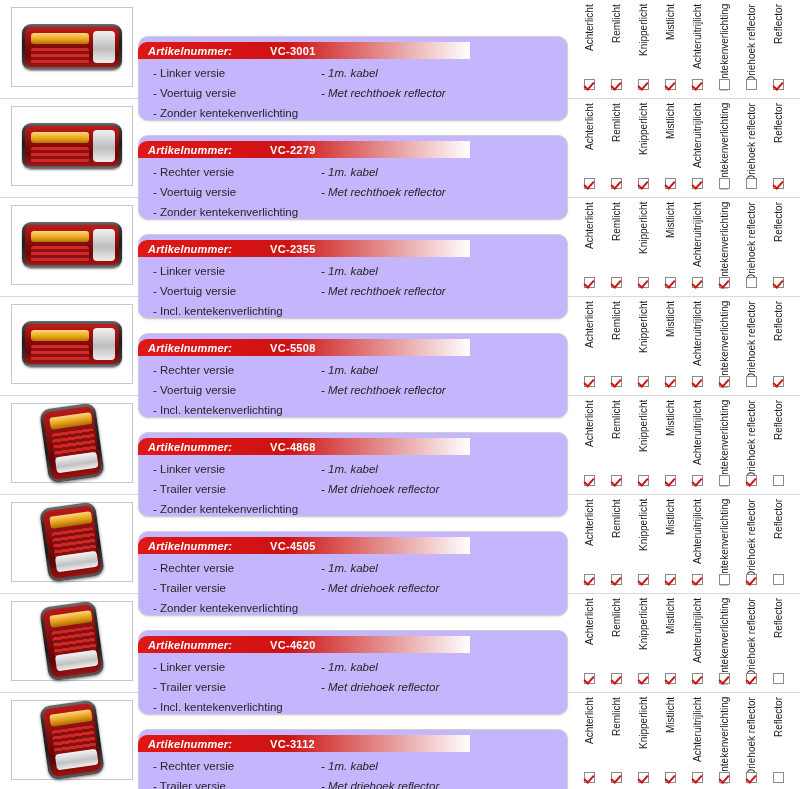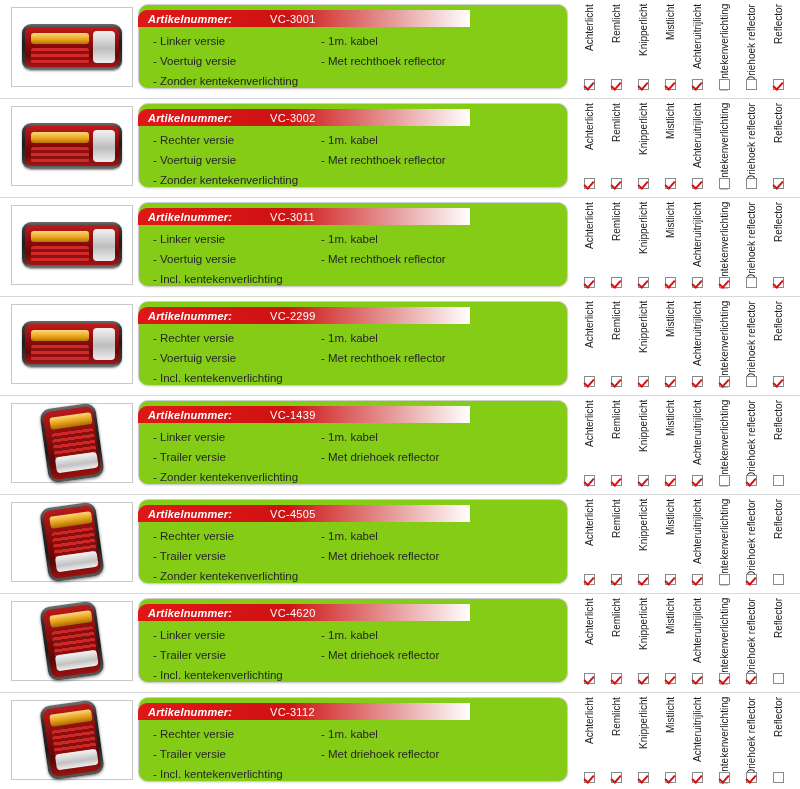--- a/index.html
+++ b/index.html
@@ -101,55 +101,56 @@
     width:430px;
     min-width:430px;
     padding-top:4px;
     box-sizing:border-box;
   }
   .panel{
     position:relative;
     height:85px;
     border:1px solid #cfcfcf;
     border-radius:10px;
-    background:#84cc16;
+    background:#c4b5fd;
     box-sizing:border-box;
     box-shadow:0 1px 2px rgba(0,0,0,.10);
+    margin-top:32px;
   }
   .art-bar{
     position:absolute;
     left:-1px;
     top:5px;
     height:17px;
     width:332px;
     background:linear-gradient(90deg,#e01717 0%,#cf1212 45%,#e7a0a0 78%,#ffffff 100%);
     border-top-left-radius:9px;
     display:flex;
     align-items:center;
     padding-left:10px;
     box-sizing:border-box;
     color:#ffffff;
     font-size:11px;
   }
   .art-label{font-style:italic;font-weight:bold;letter-spacing:.2px;}
-  .art-code{font-weight:normal;margin-left:38px;letter-spacing:.3px;}
+  .art-code{font-weight:bold;margin-left:38px;letter-spacing:.3px;}
   .specs{
     position:absolute;
     top:26px;left:0;right:0;
     padding:0 10px 0 14px;
     box-sizing:border-box;
   }
   .spec-line{
     display:flex;
     font-size:11.5px;
     line-height:20px;
     color:#262626;
   }
   .spec-left{width:168px;}
-  .spec-right{flex:1;}
+  .spec-right{flex:1;font-style:italic;}
 
   
   .check-cell{
     flex:1;
     position:relative;
     height:98px;
     padding-left:8px;
     box-sizing:border-box;
   }
   .cols{
@@ -288,21 +289,21 @@
               <div class="stripe"></div>
               <div class="lens-white"></div>
             </div>
           </div>
         </div>
       </div>
       <div class="info-cell">
         <div class="panel">
           <div class="art-bar">
             <span class="art-label">Artikelnummer:</span>
-            <span class="art-code">VC-3002</span>
+            <span class="art-code">VC-2279</span>
           </div>
           <div class="specs">
             <div class="spec-line">
               <div class="spec-left">- Rechter versie</div>
               <div class="spec-right">- 1m. kabel</div>
             </div>
             <div class="spec-line">
               <div class="spec-left">- Voertuig versie</div>
               <div class="spec-right">- Met rechthoek reflector</div>
             </div>
@@ -360,21 +361,21 @@
               <div class="stripe"></div>
               <div class="lens-white"></div>
             </div>
           </div>
         </div>
       </div>
       <div class="info-cell">
         <div class="panel">
           <div class="art-bar">
             <span class="art-label">Artikelnummer:</span>
-            <span class="art-code">VC-3011</span>
+            <span class="art-code">VC-2355</span>
           </div>
           <div class="specs">
             <div class="spec-line">
               <div class="spec-left">- Linker versie</div>
               <div class="spec-right">- 1m. kabel</div>
             </div>
             <div class="spec-line">
               <div class="spec-left">- Voertuig versie</div>
               <div class="spec-right">- Met rechthoek reflector</div>
             </div>
@@ -432,21 +433,21 @@
               <div class="stripe"></div>
               <div class="lens-white"></div>
             </div>
           </div>
         </div>
       </div>
       <div class="info-cell">
         <div class="panel">
           <div class="art-bar">
             <span class="art-label">Artikelnummer:</span>
-            <span class="art-code">VC-2299</span>
+            <span class="art-code">VC-5508</span>
           </div>
           <div class="specs">
             <div class="spec-line">
               <div class="spec-left">- Rechter versie</div>
               <div class="spec-right">- 1m. kabel</div>
             </div>
             <div class="spec-line">
               <div class="spec-left">- Voertuig versie</div>
               <div class="spec-right">- Met rechthoek reflector</div>
             </div>
@@ -504,21 +505,21 @@
               <div class="stripe"></div>
               <div class="lens-white"></div>
             </div>
           </div>
         </div>
       </div>
       <div class="info-cell">
         <div class="panel">
           <div class="art-bar">
             <span class="art-label">Artikelnummer:</span>
-            <span class="art-code">VC-1439</span>
+            <span class="art-code">VC-4868</span>
           </div>
           <div class="specs">
             <div class="spec-line">
               <div class="spec-left">- Linker versie</div>
               <div class="spec-right">- 1m. kabel</div>
             </div>
             <div class="spec-line">
               <div class="spec-left">- Trailer versie</div>
               <div class="spec-right">- Met driehoek reflector</div>
             </div>

